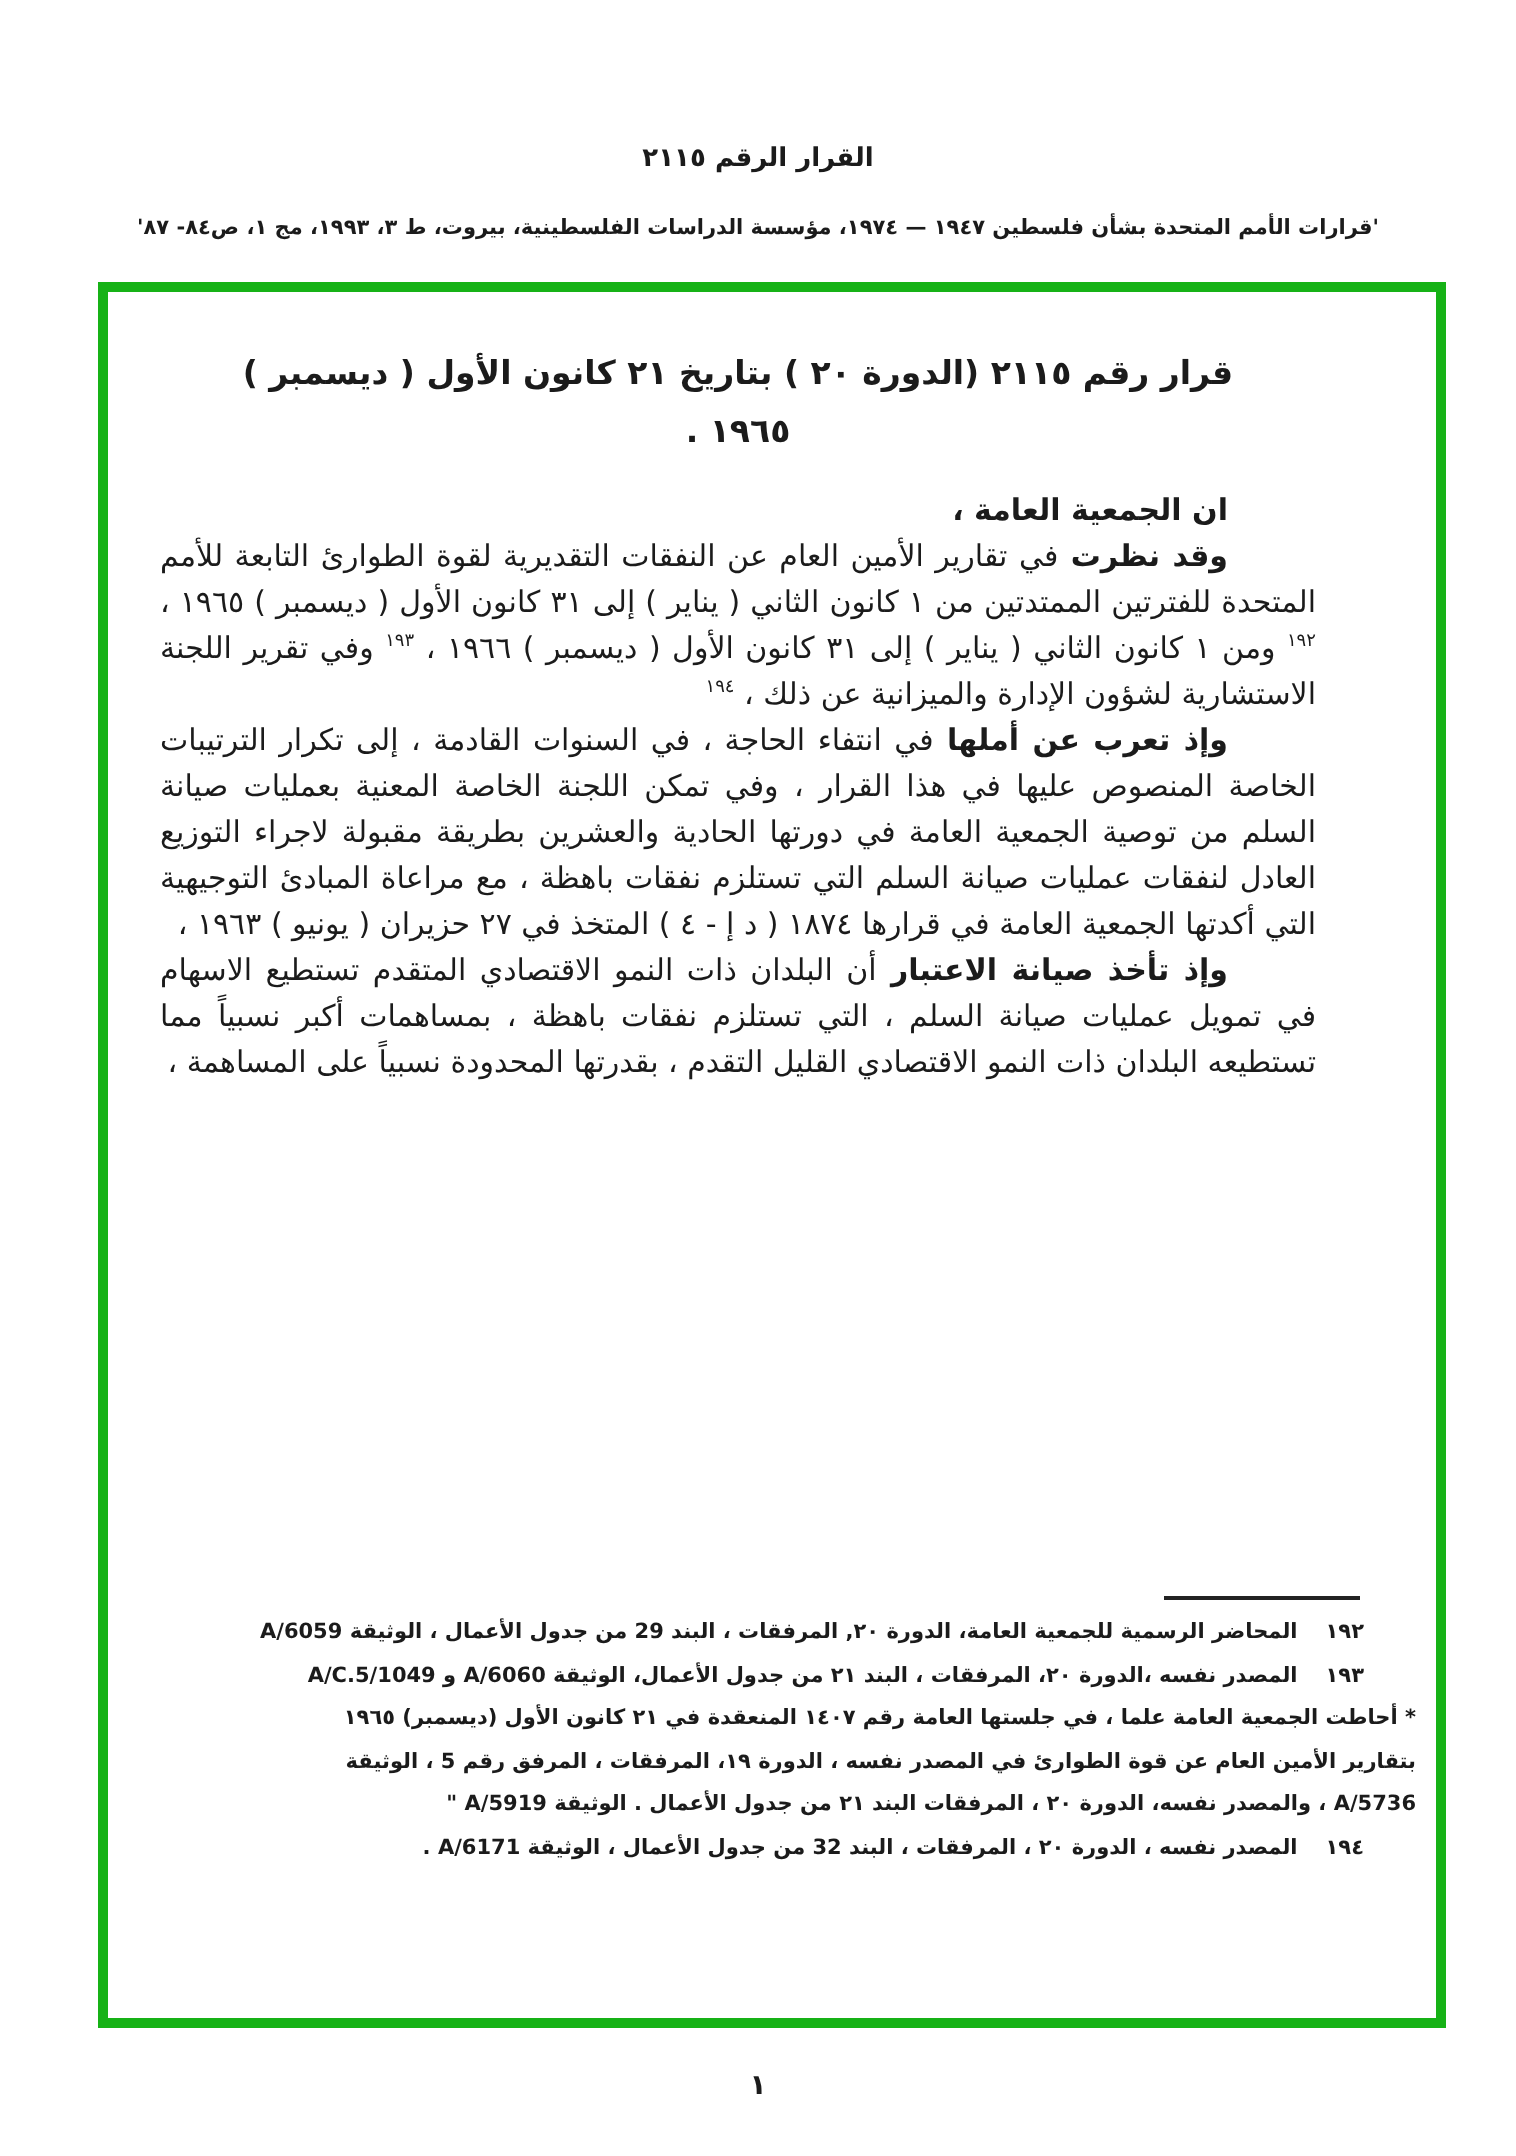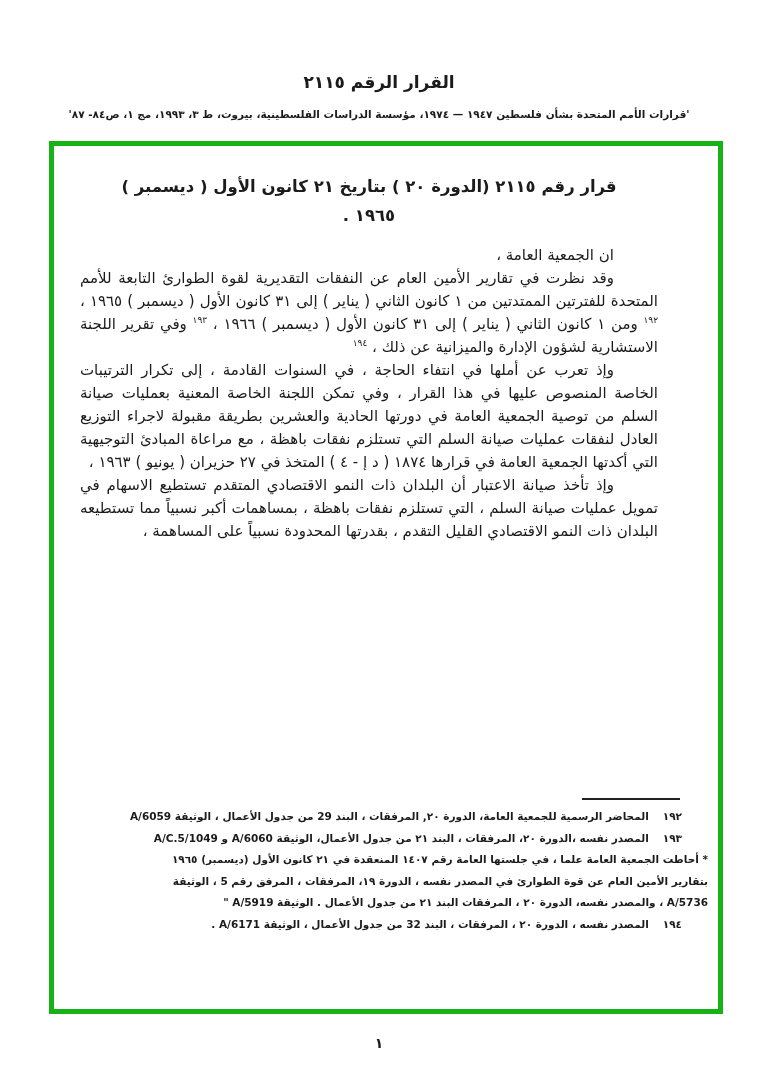--- a/index.html
+++ b/index.html
@@ -7,21 +7,21 @@
     width: 758px; height: 1078px;
     background: #ffffff;
     font-family: "DejaVu Sans", sans-serif;
     color: #1b1b1b;
     position: relative;
     overflow: hidden;
   }
   .doc-title {
     position: absolute; top: 72px; left: 0; right: 0;
     text-align: center; direction: rtl;
-    font-size: 17px; font-weight: bold;
+    font-size: 13px; font-weight: bold;
   }
   .doc-source {
     position: absolute; top: 108px; left: 0; right: 0;
     text-align: center; direction: rtl;
     font-size: 10.5px; font-weight: bold;
     letter-spacing: 0.1px;
   }
   .green-box {
     position: absolute; left: 49px; top: 141px;
     width: 674px; height: 873px;
@@ -51,21 +51,21 @@
     margin-top: 14px;
     font-size: 15px;
     line-height: 23px;
     text-align: justify;
     text-justify: inter-word;
   }
   .res-body p {
     margin: 0;
     text-indent: 44px;
   }
-  .res-body p b { font-weight: normal; }
+  .res-body p b { font-weight: bold; }
   .res-body sup {
     font-size: 9px;
     line-height: 0;
     vertical-align: super;
   }
   .footnotes {
     position: absolute;
     top: 652px; right: 36px; left: 20px;
     direction: rtl;
     font-size: 10.5px;

